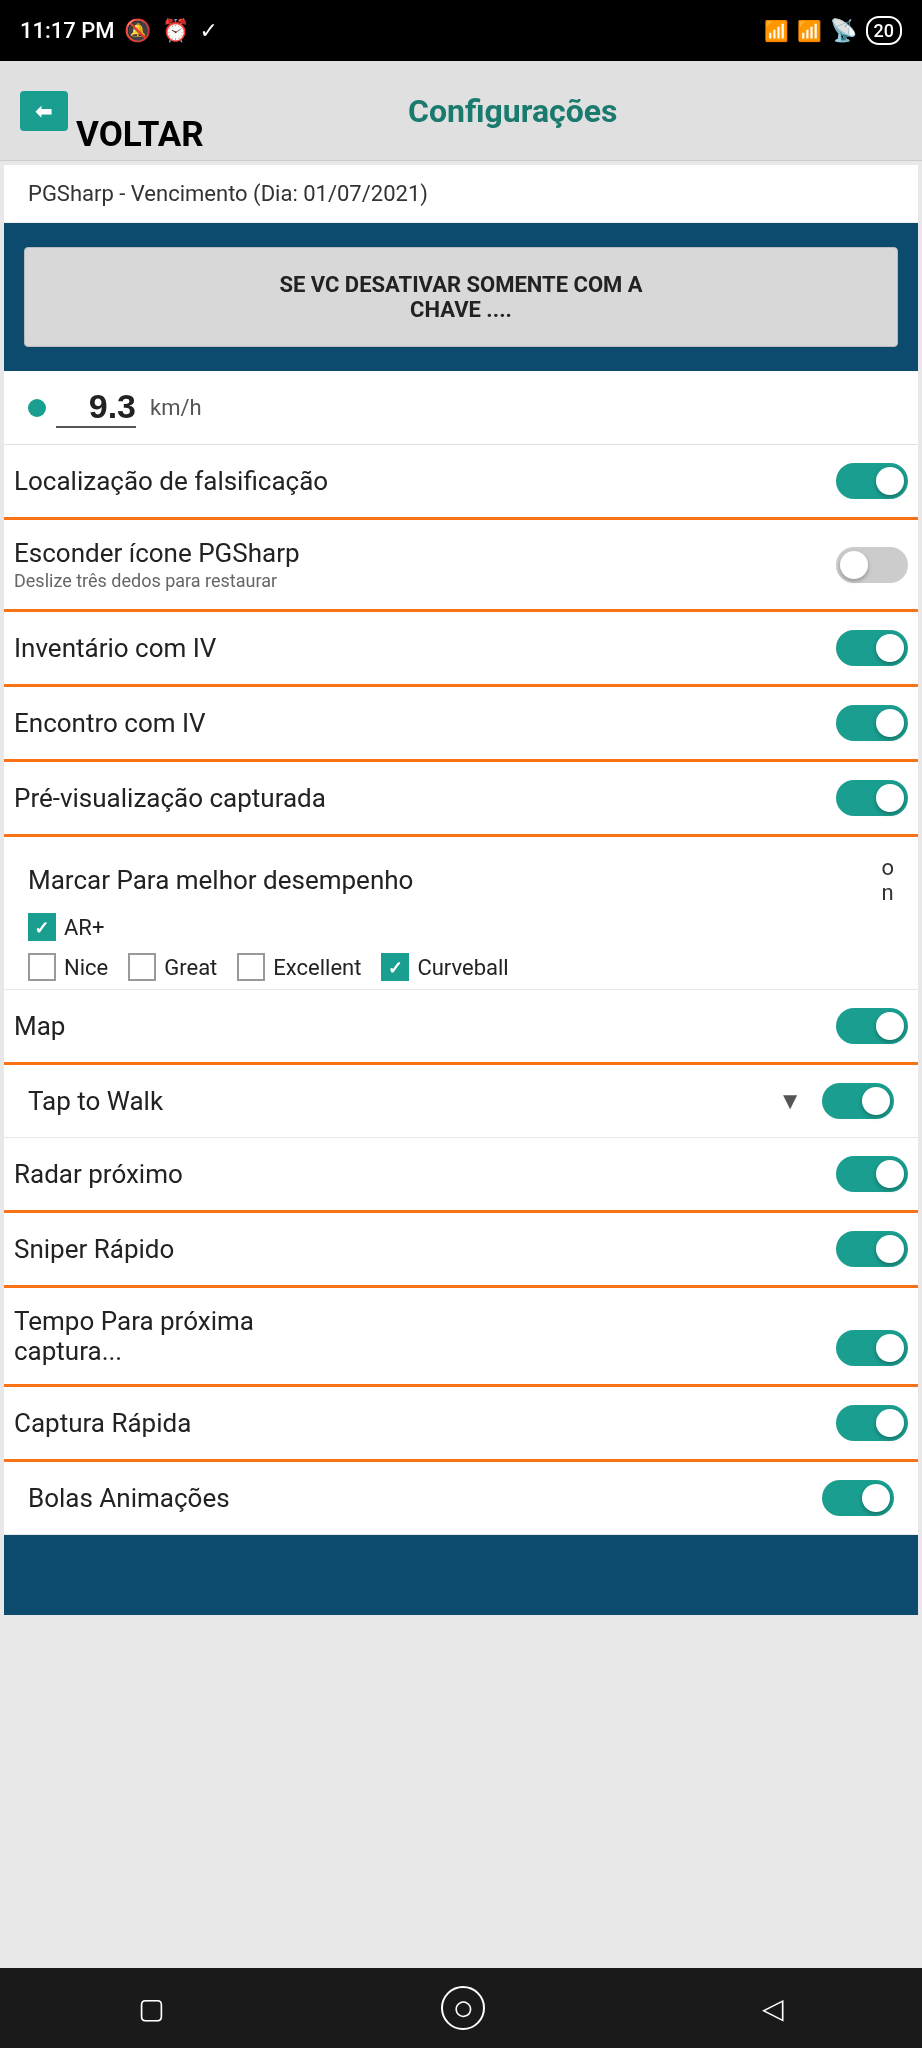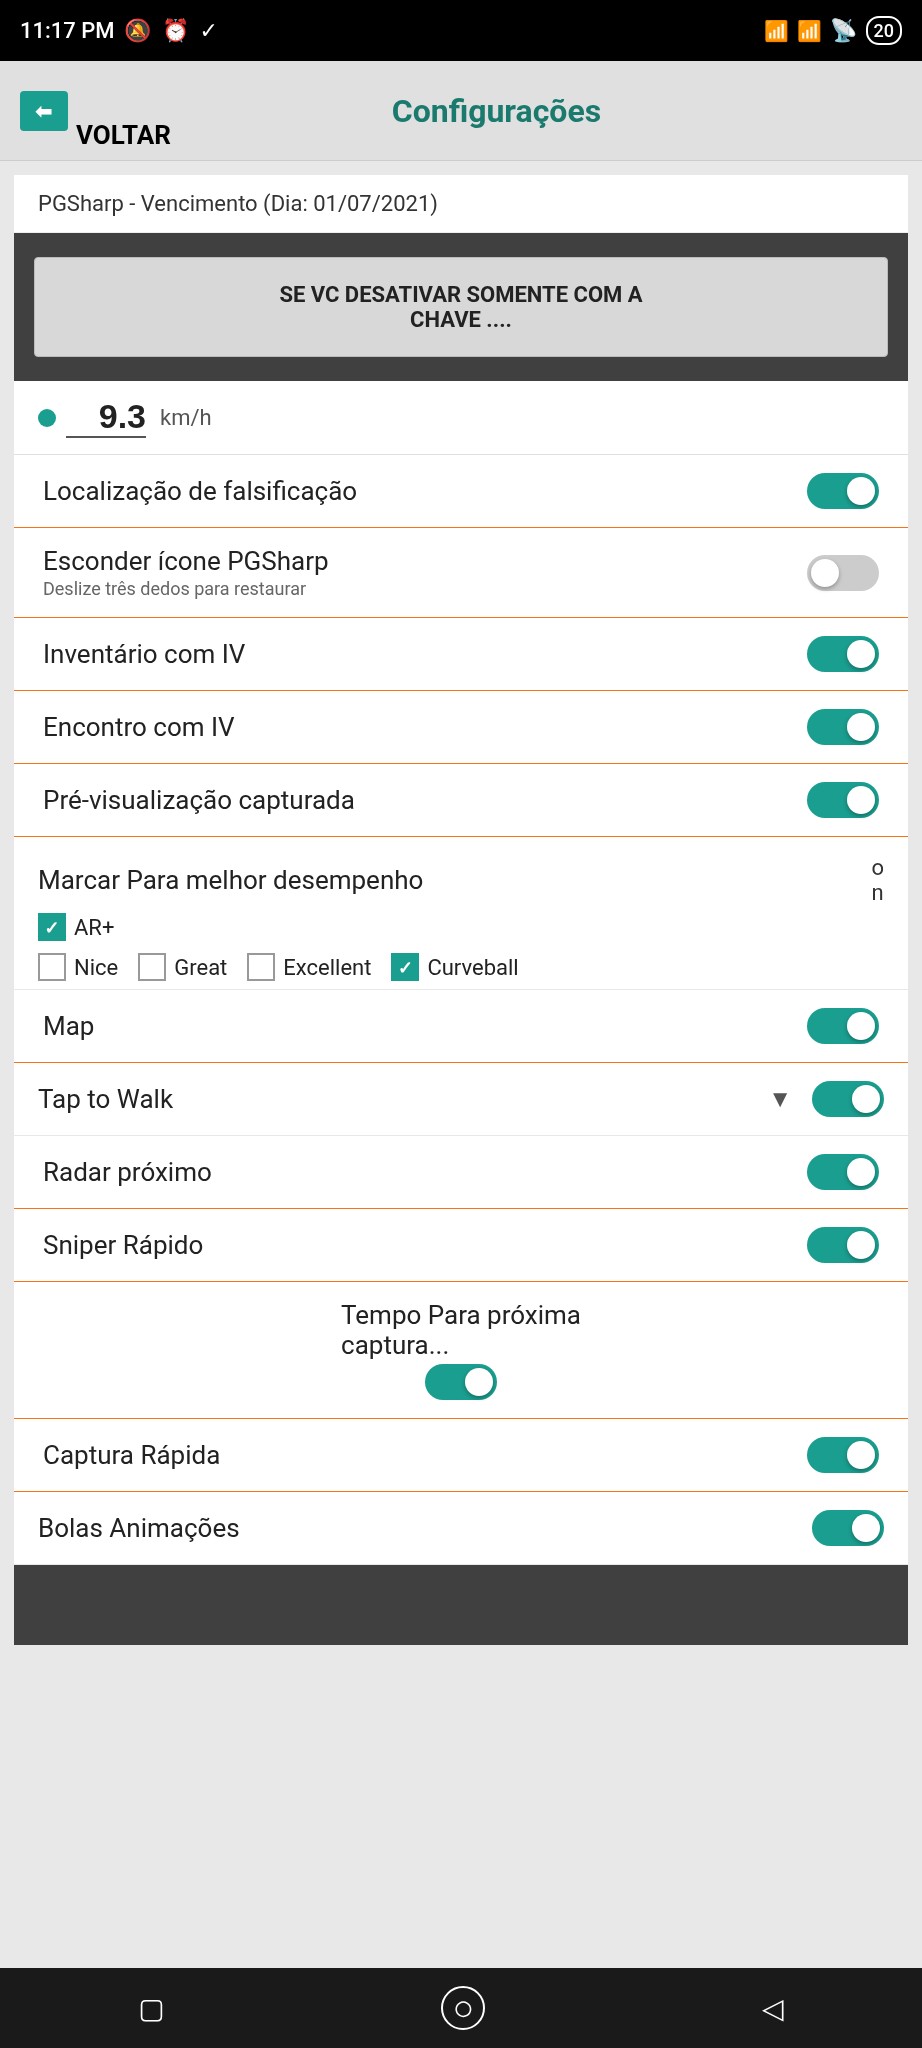--- a/index.html
+++ b/index.html
@@ -54,38 +54,38 @@
       font-size: 20px;
       width: 48px;
       height: 40px;
       display: flex;
       align-items: center;
       justify-content: center;
       border-radius: 4px;
       font-weight: bold;
     }
     .back-label {
-      font-size: 26px;
+      font-size: 35px;
       font-weight: bold;
       color: #000;
       margin-top: 48px;
     }
     .page-title {
       flex: 1;
       text-align: center;
       font-size: 32px;
       font-weight: bold;
       color: #1a7a6e;
       padding-right: 80px;
     }
 
     
     .content {
-      background: #404040;
-      margin: 14px;
+      background: #0c4a6e;
+      margin: 4px;
       padding: 0;
     }
 
     
     .expiry-row {
       background: #fff;
       padding: 16px 24px;
       font-size: 22px;
       color: #333;
       border-bottom: 1px solid #eee;
@@ -140,22 +140,22 @@
     .speed-unit {
       font-size: 22px;
       color: #555;
       margin-left: 4px;
     }
 
     
     .settings-row {
       display: flex;
       align-items: center;
-      padding: 18px 29px;
-      border-bottom: 1px solid #f97316;
+      padding: 18px 10px;
+      border-bottom: 3px solid #f97316;
       background: #fff;
       min-height: 70px;
     }
     .settings-row-label {
       flex: 1;
       font-size: 26px;
       color: #222;
     }
     .settings-row-sublabel {
       font-size: 18px;
@@ -448,21 +448,21 @@
     </div>
 
     <div class="settings-row">
       <span class="settings-row-label">Sniper Rápido</span>
       <label class="toggle-switch">
         <input type="checkbox" checked="" style="">
         <span class="slider on"></span>
       </label>
     </div>
 
-    <div class="settings-row" style="align-items: center; padding-top: 18px; flex-direction: column;">
+    <div class="settings-row" style="align-items: flex-end; padding-top: 18px;">
       <div class="settings-row-label-block">
         <div class="settings-row-label">Tempo Para próxima</div>
         <div style="font-size:26px; color:#222;">captura...</div>
       </div>
       <label class="toggle-switch" style="margin-top:4px;">
         <input type="checkbox" checked="" style="">
         <span class="slider on"></span>
       </label>
     </div>
 

